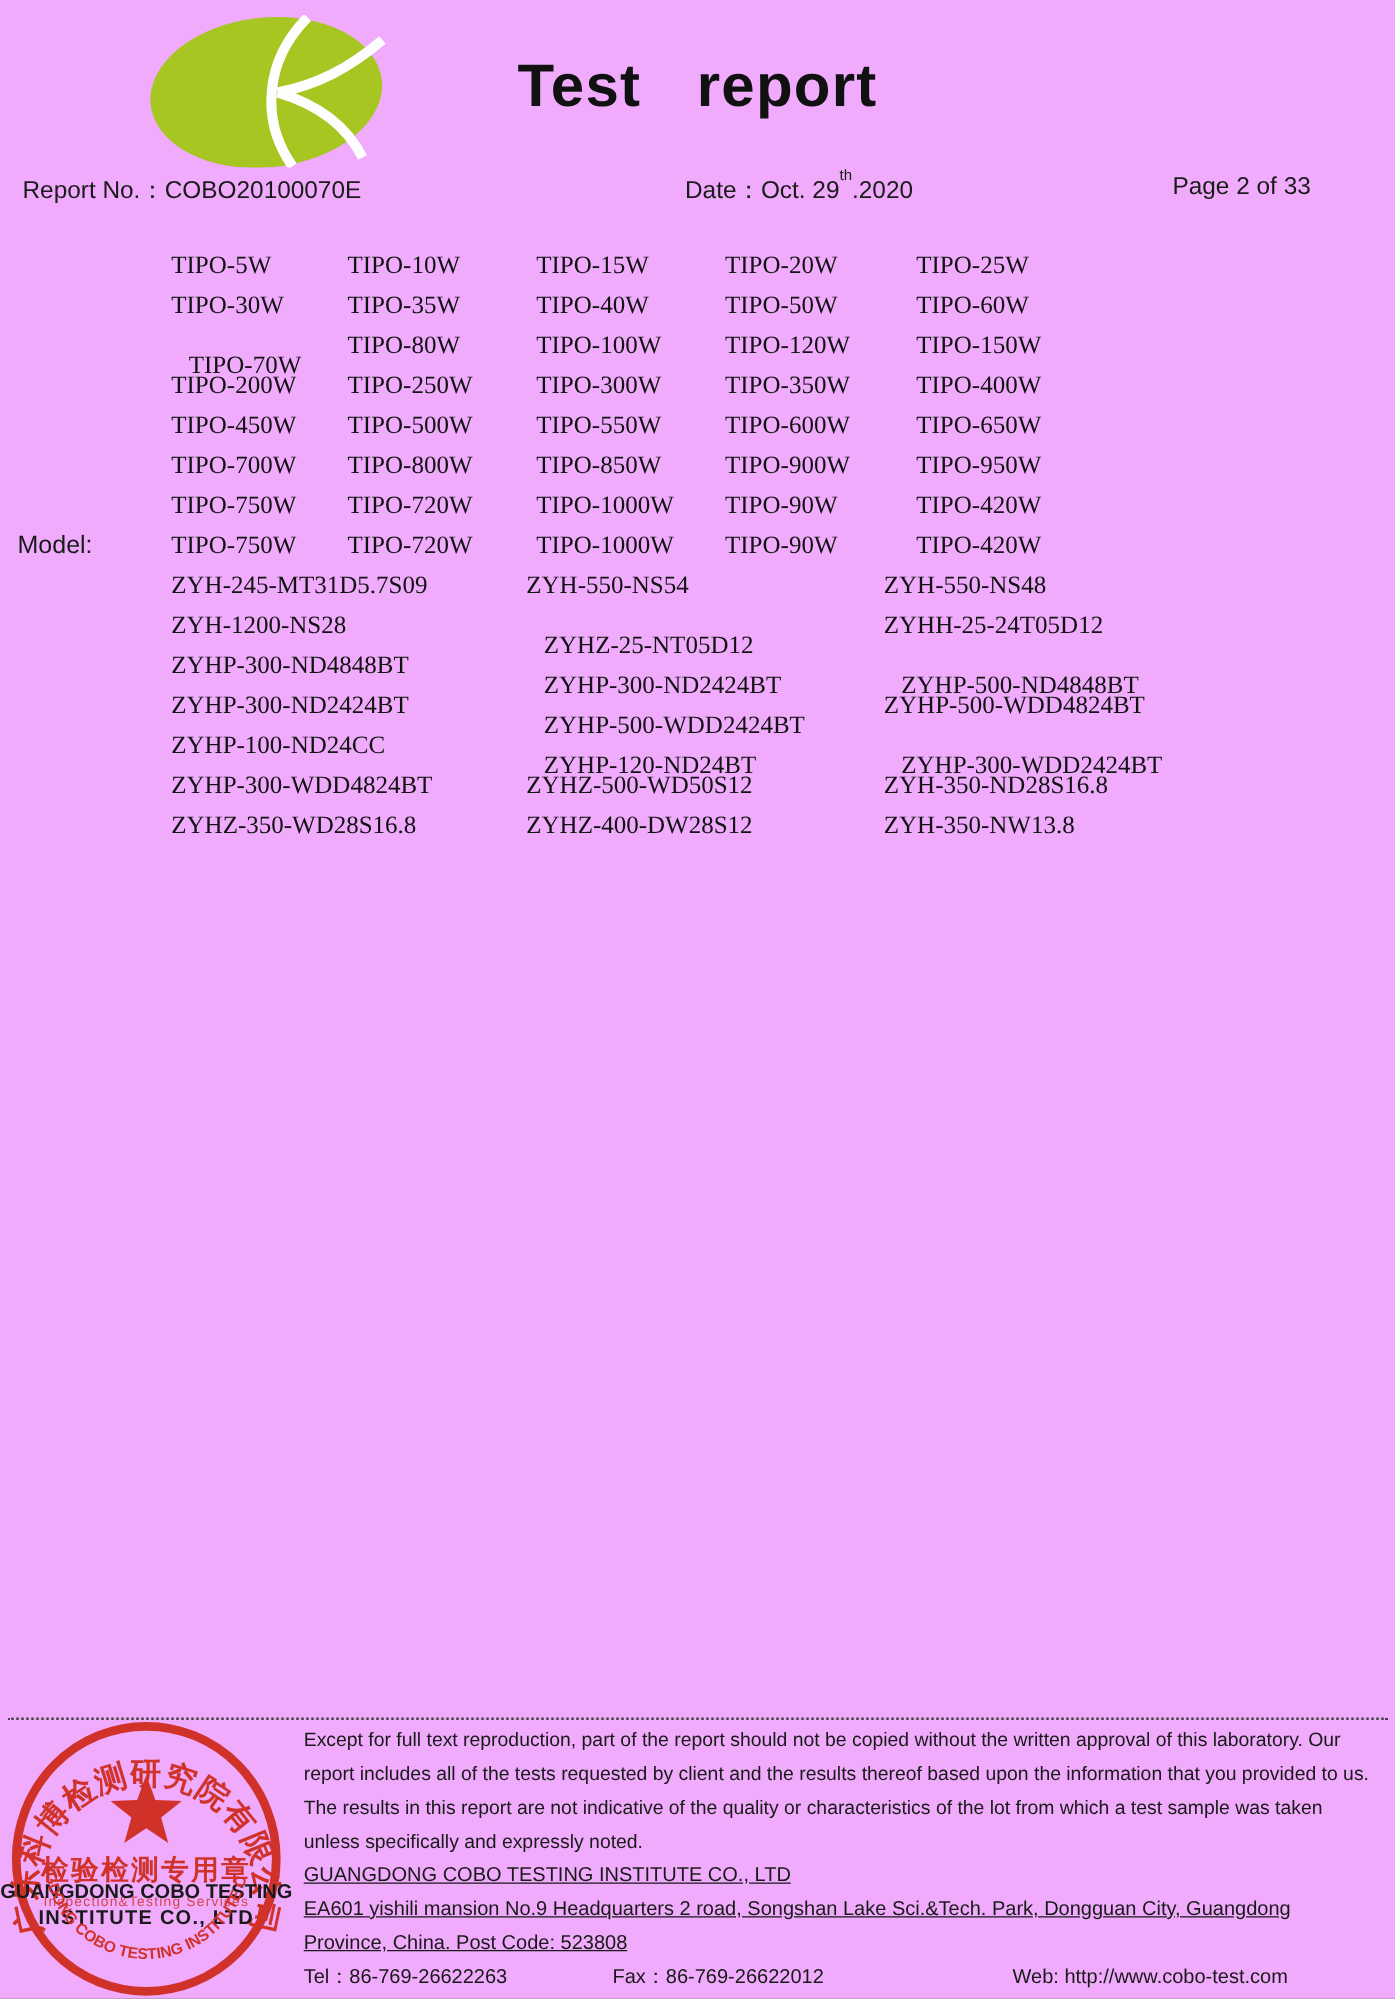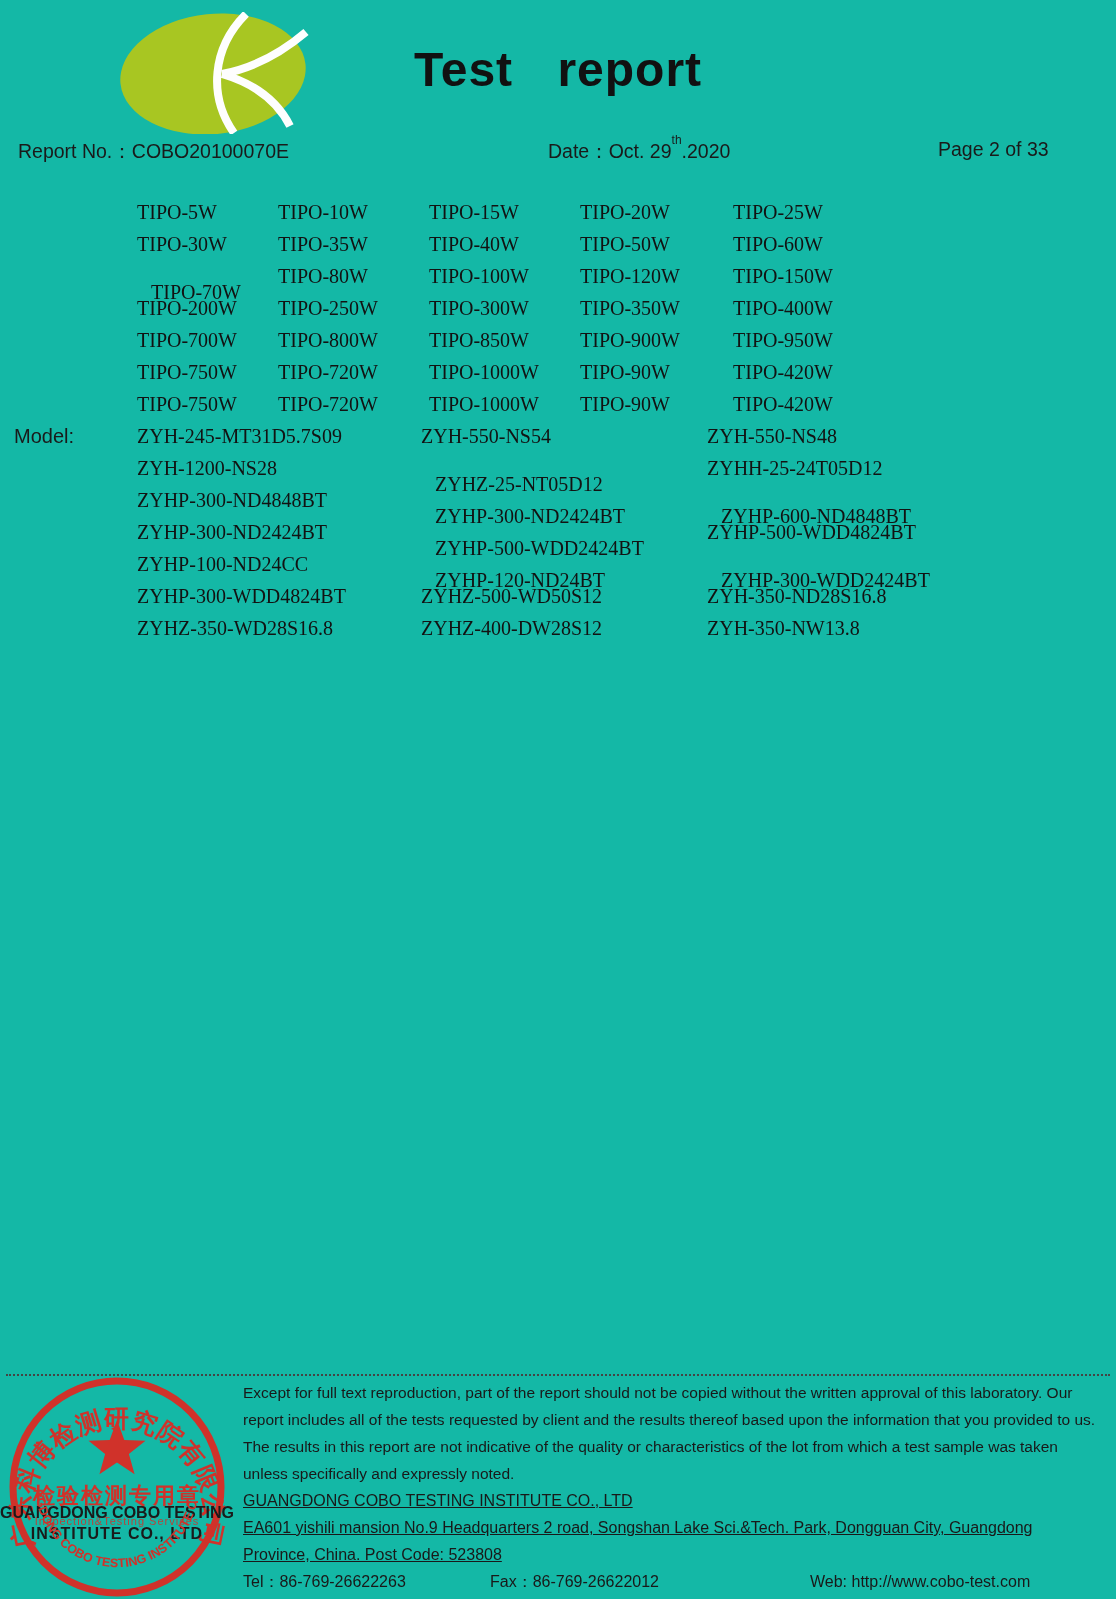--- a/index.html
+++ b/index.html
@@ -1,17 +1,17 @@
 <!DOCTYPE html>
 <html><head>
 <meta charset="utf-8">
 <style>
   html,body{margin:0;padding:0;background:#888;}
   .page{
-    position:relative;width:1116px;height:1599px;background:#14b8a6;
+    position:relative;width:1116px;height:1599px;background:#f0abfc;
     font-family:"Liberation Sans",sans-serif;color:#1a1a1a;overflow:hidden;margin:0 auto;
   }
   
   .logo{position:absolute;left:118px;top:12px;width:192px;height:122px;}
   .title{position:absolute;left:0;right:0;top:42px;text-align:center;
     font-size:48px;font-weight:bold;letter-spacing:1px;word-spacing:30px;color:#111;}
   .report-row{position:absolute;left:0;top:138px;width:100%;height:30px;font-size:19.5px;}
   .report-row .grp{position:absolute;top:0;white-space:nowrap;}
   .g-reportno{left:18px;}
   .g-date{left:548px;}
@@ -86,20 +86,27 @@
         <span class="m-cell">TIPO-150W</span>
     </div>
     <div class="m-row tipo">
       <span class="m-cell">TIPO-200W</span>
         <span class="m-cell">TIPO-250W</span>
         <span class="m-cell">TIPO-300W</span>
         <span class="m-cell">TIPO-350W</span>
         <span class="m-cell">TIPO-400W</span>
     </div>
     <div class="m-row tipo">
+      <span class="m-cell">TIPO-450W</span>
+        <span class="m-cell">TIPO-500W</span>
+        <span class="m-cell">TIPO-550W</span>
+        <span class="m-cell">TIPO-600W</span>
+        <span class="m-cell">TIPO-650W</span>
+    </div>
+    <div class="m-row tipo">
       <span class="m-cell">TIPO-700W</span>
         <span class="m-cell">TIPO-800W</span>
         <span class="m-cell">TIPO-850W</span>
         <span class="m-cell">TIPO-900W</span>
         <span class="m-cell">TIPO-950W</span>
     </div>
     <div class="m-row tipo">
       <span class="m-cell">TIPO-750W</span>
         <span class="m-cell">TIPO-720W</span>
         <span class="m-cell">TIPO-1000W</span>
@@ -119,21 +126,21 @@
         <span class="m-cell">ZYH-550-NS48</span>
     </div>
     <div class="m-row zyh">
       <span class="m-cell">ZYH-1200-NS28</span>
         <span class="m-cell indent">ZYHZ-25-NT05D12</span>
         <span class="m-cell">ZYHH-25-24T05D12</span>
     </div>
     <div class="m-row zyh">
       <span class="m-cell">ZYHP-300-ND4848BT</span>
         <span class="m-cell indent">ZYHP-300-ND2424BT</span>
-        <span class="m-cell indent">ZYHP-600-ND4848BT</span>
+        <span class="m-cell indent">ZYHP-500-ND4848BT</span>
     </div>
     <div class="m-row zyh">
       <span class="m-cell">ZYHP-300-ND2424BT</span>
         <span class="m-cell indent">ZYHP-500-WDD2424BT</span>
         <span class="m-cell">ZYHP-500-WDD4824BT</span>
     </div>
     <div class="m-row zyh">
       <span class="m-cell">ZYHP-100-ND24CC</span>
         <span class="m-cell indent">ZYHP-120-ND24BT</span>
         <span class="m-cell indent">ZYHP-300-WDD2424BT</span>

